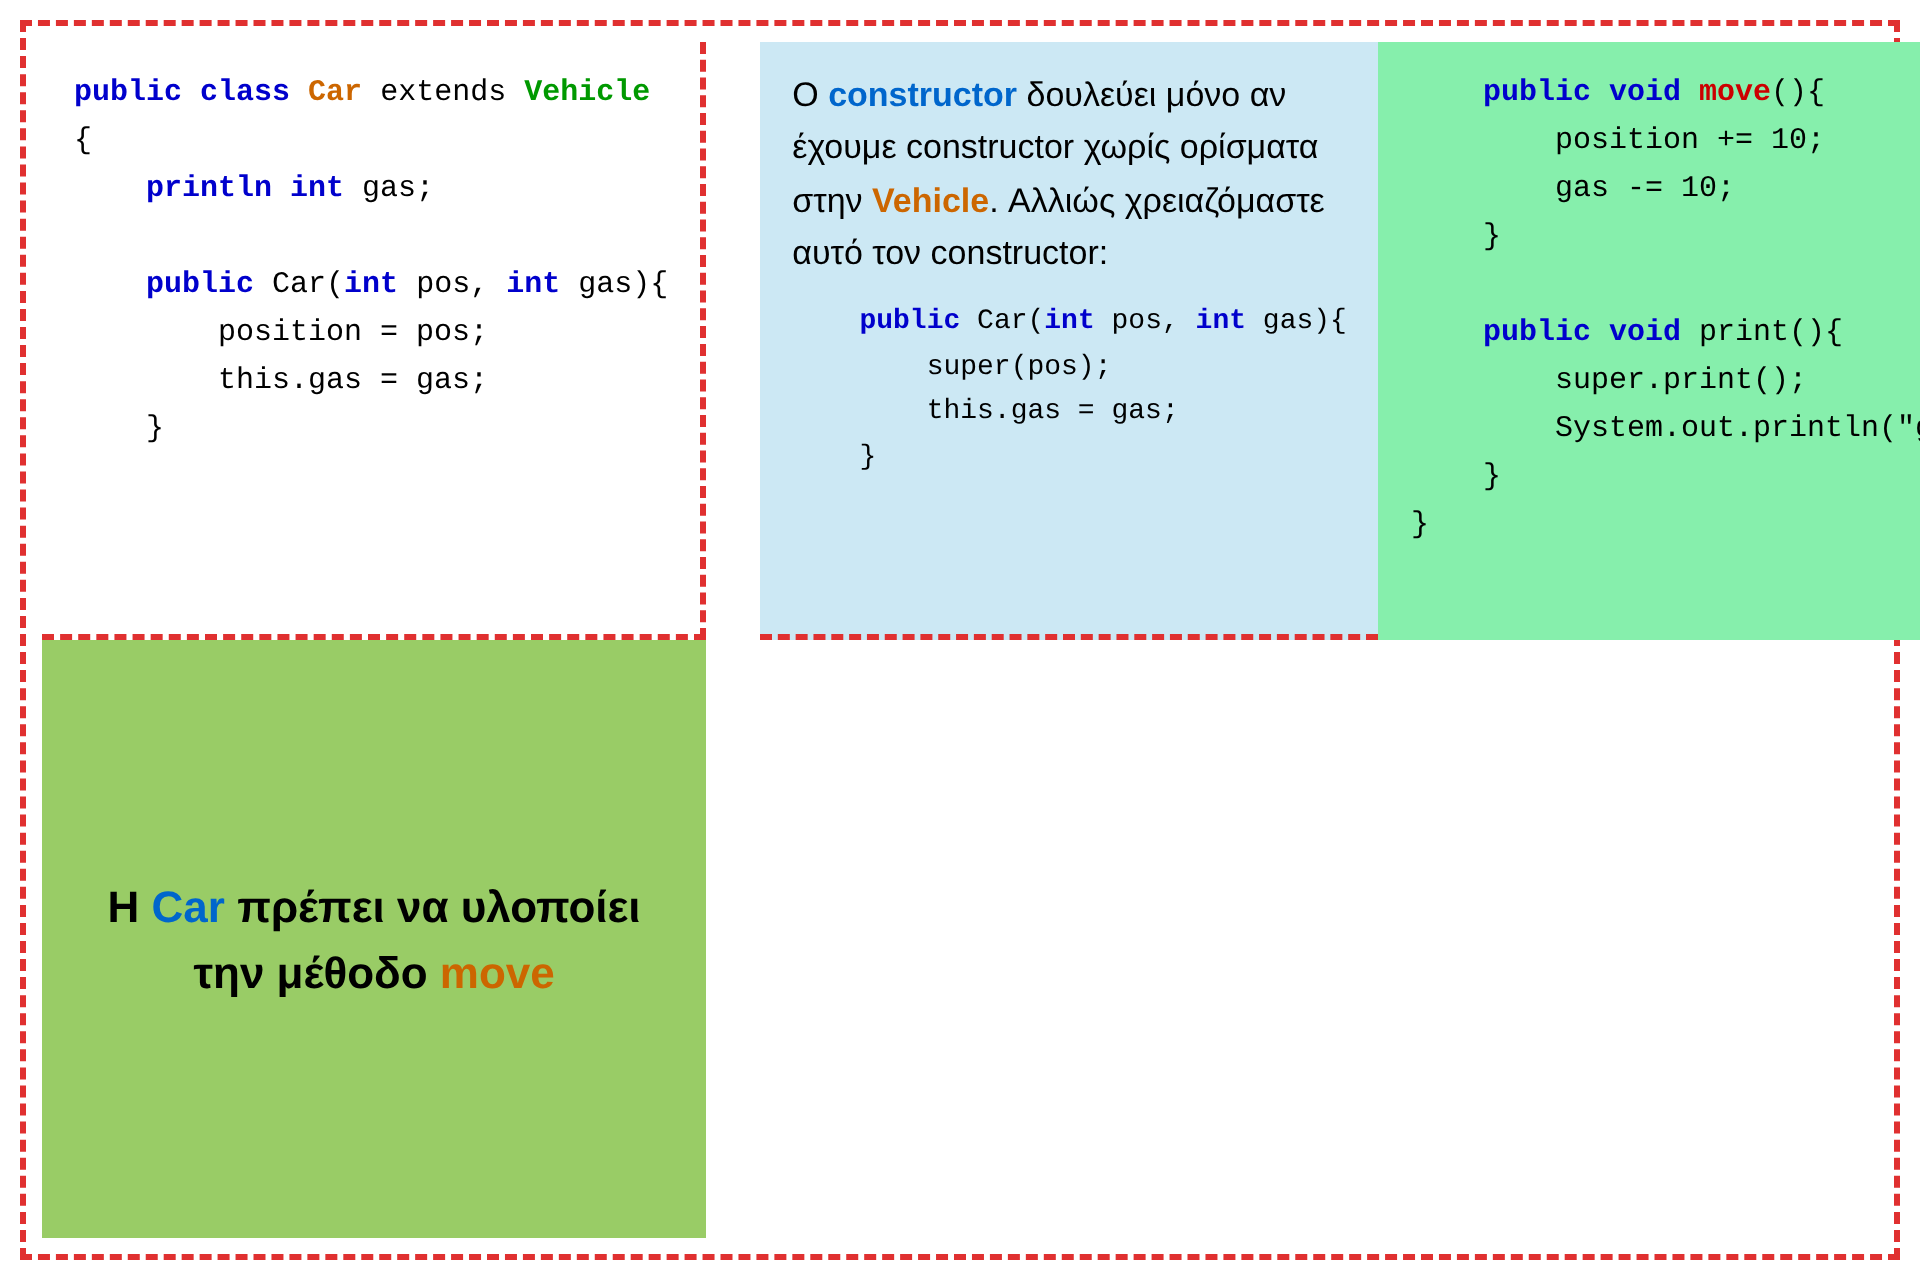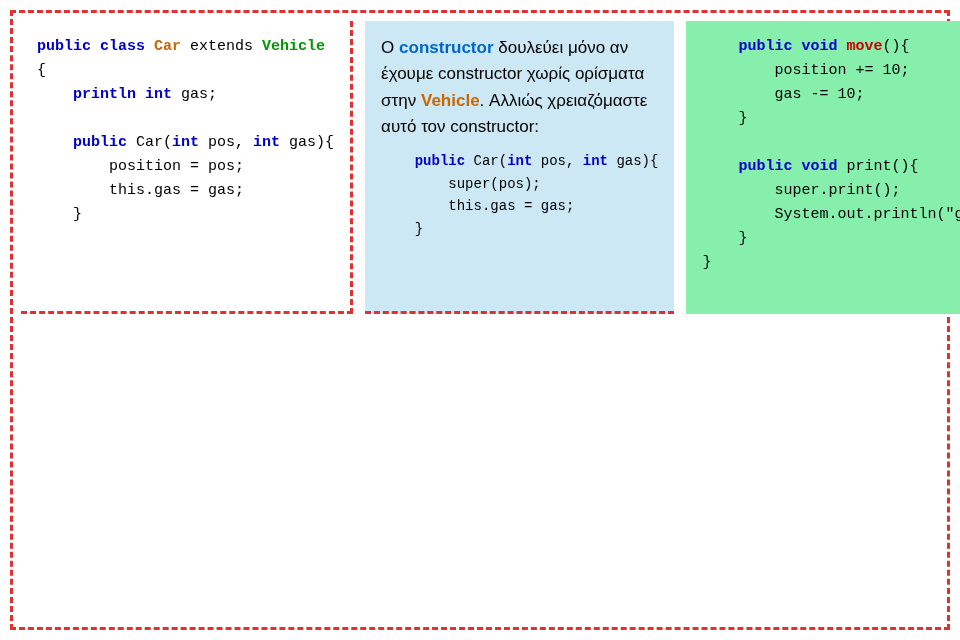--- a/index.html
+++ b/index.html
@@ -13,21 +13,21 @@
       align-items: center;
       justify-content: center;
     }
 
     .slide-container {
       width: 940px;
       height: 620px;
       display: grid;
       grid-template-columns: 1fr 1fr 1fr;
       grid-template-rows: 1fr 1fr;
-      gap: 12px;
+      gap: 0;
       border: 3px dashed #e03030;
       padding: 8px;
       position: relative;
     }
 
     .cell {
       padding: 14px 16px;
       position: relative;
     }
 
@@ -35,20 +35,21 @@
     .cell-top-left {
       background: #fff;
       border-right: 3px dashed #e03030;
       border-bottom: 3px dashed #e03030;
     }
 
     
     .cell-top-right {
       background: #cce8f4;
       border-bottom: 3px dashed #e03030;
+      margin-left: 27px;
     }
 
     
     .cell-bottom-left {
       background: #86efac;
       border-right: 3px dashed #e03030;
     }
 
     
     .cell-bottom-right {
@@ -132,14 +133,19 @@
         gas -= 10;
     }
 
     <span class="kw-blue">public void</span> print(){
         super.print();
         System.out.println("gas =" + gas);
     }
 }</div>
   </div>
 
+  <div class="cell cell-bottom-right">
+    <div class="bottom-right-text">
+      <span>Η </span><span class="highlight-blue">Car</span><span> πρέπει να υλοποίει την μέθοδο </span><span class="highlight-orange">move</span>
+    </div>
+  </div>
 
 </div>
 
 </body></html>

